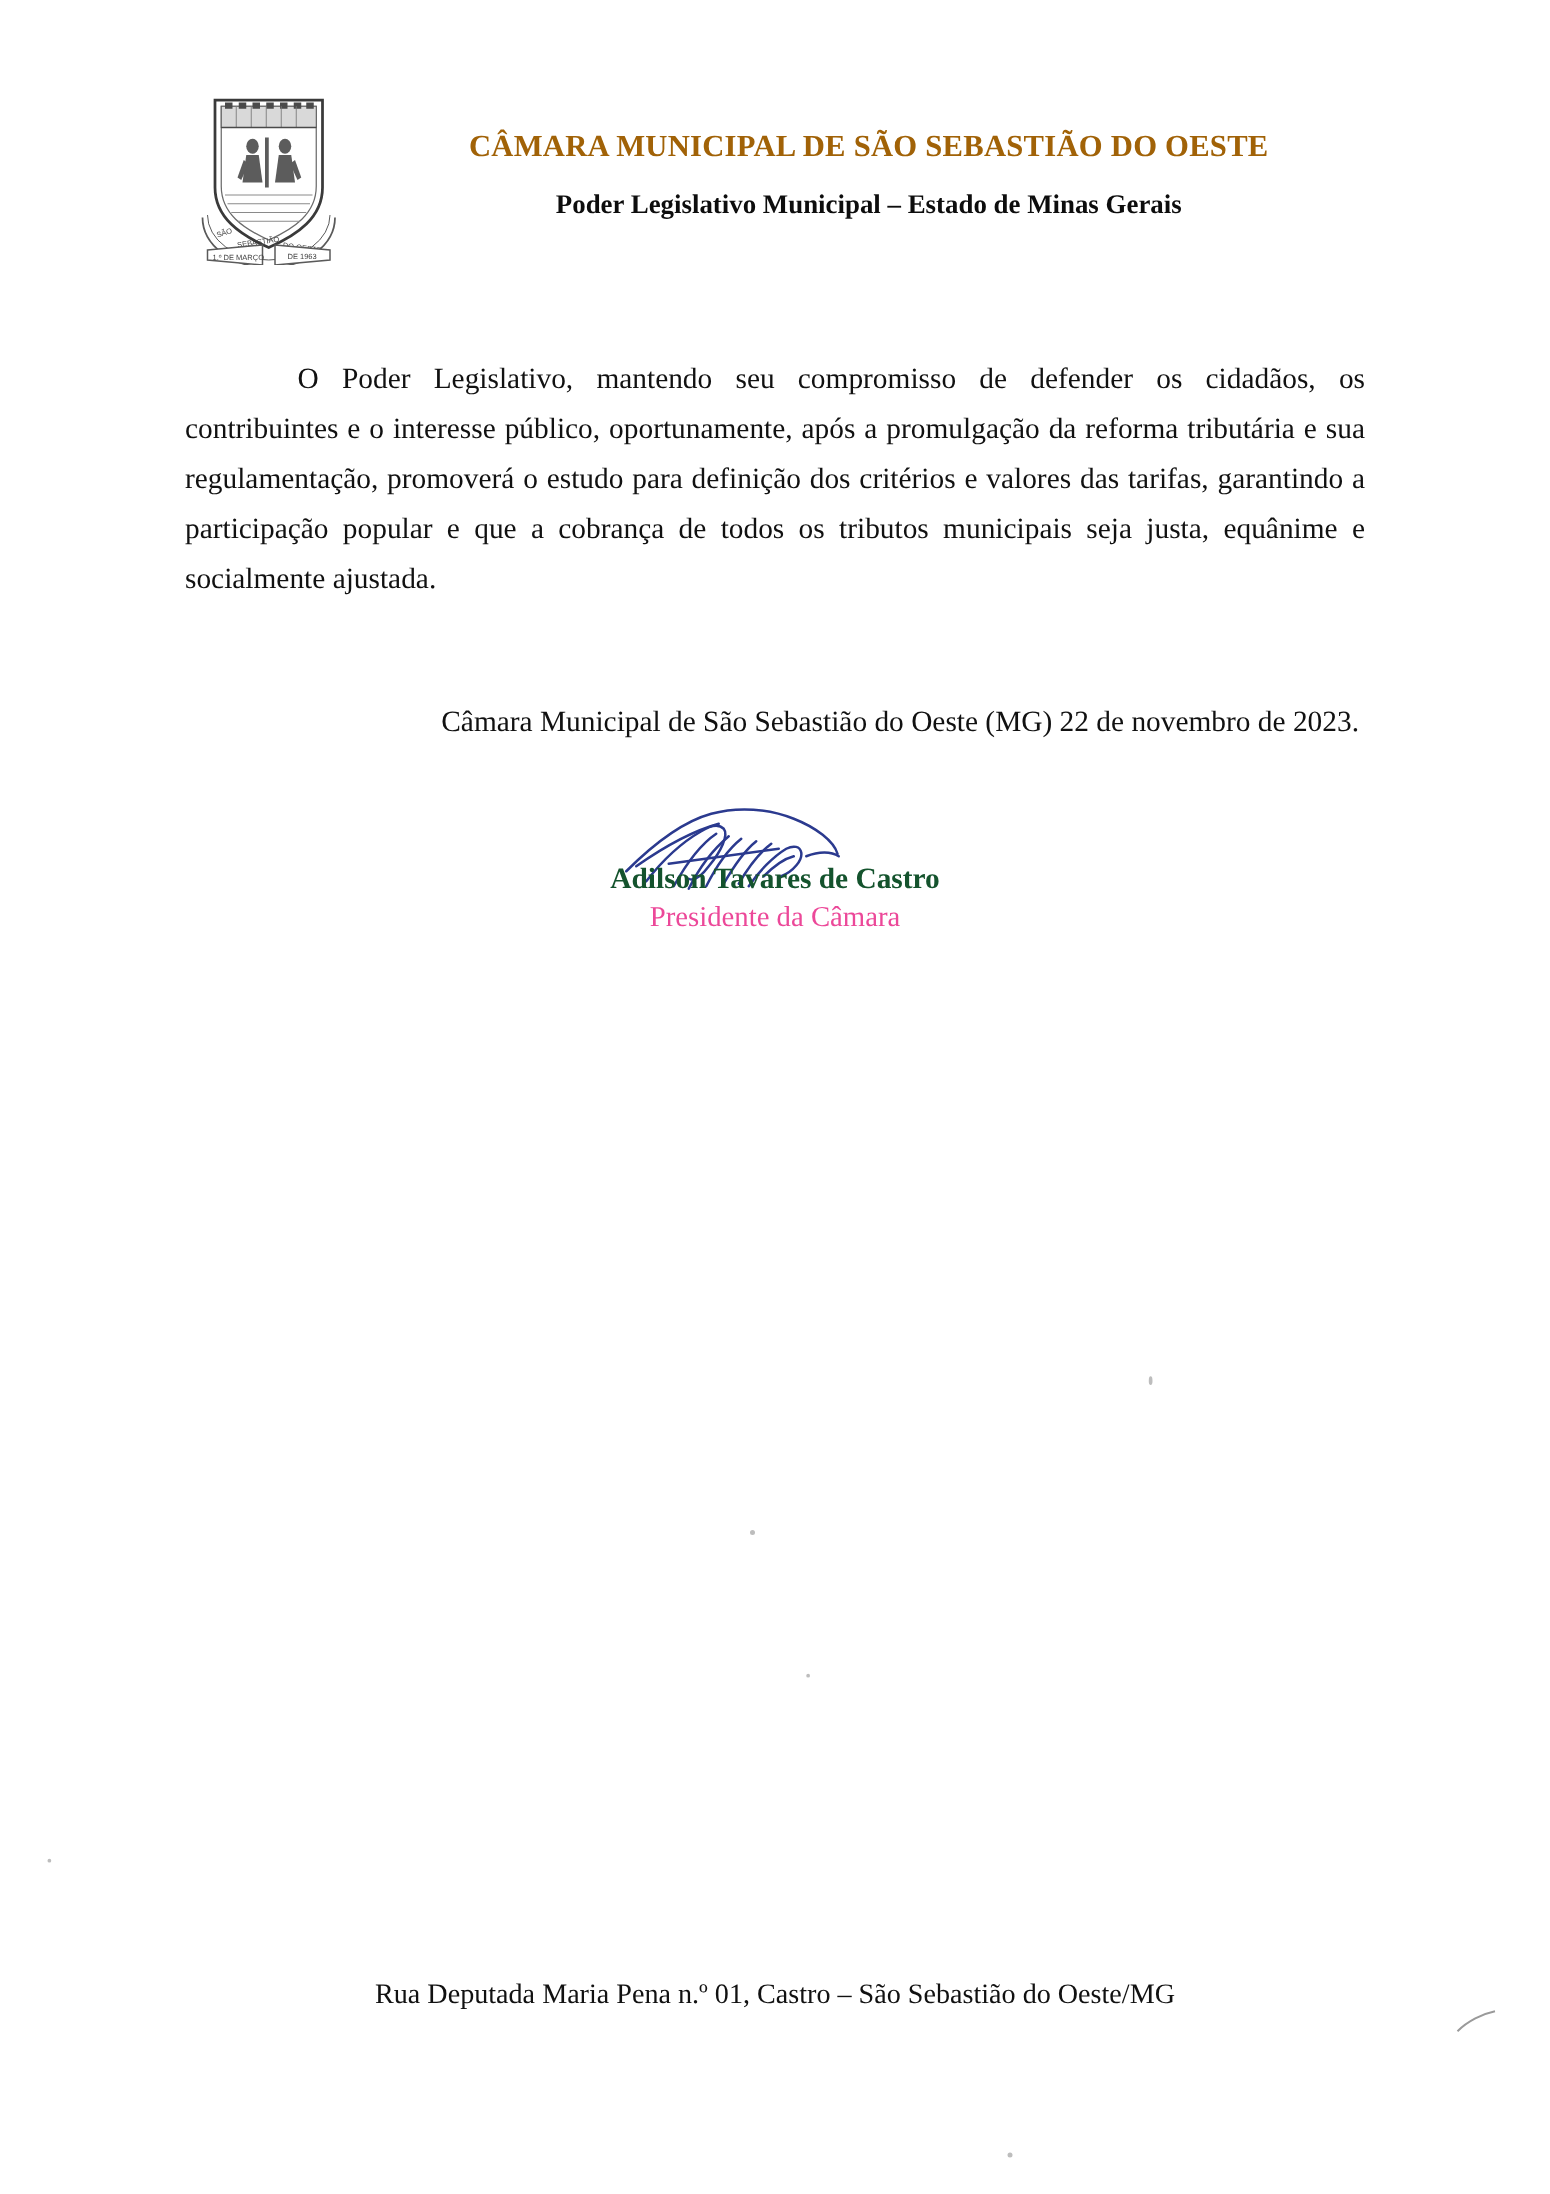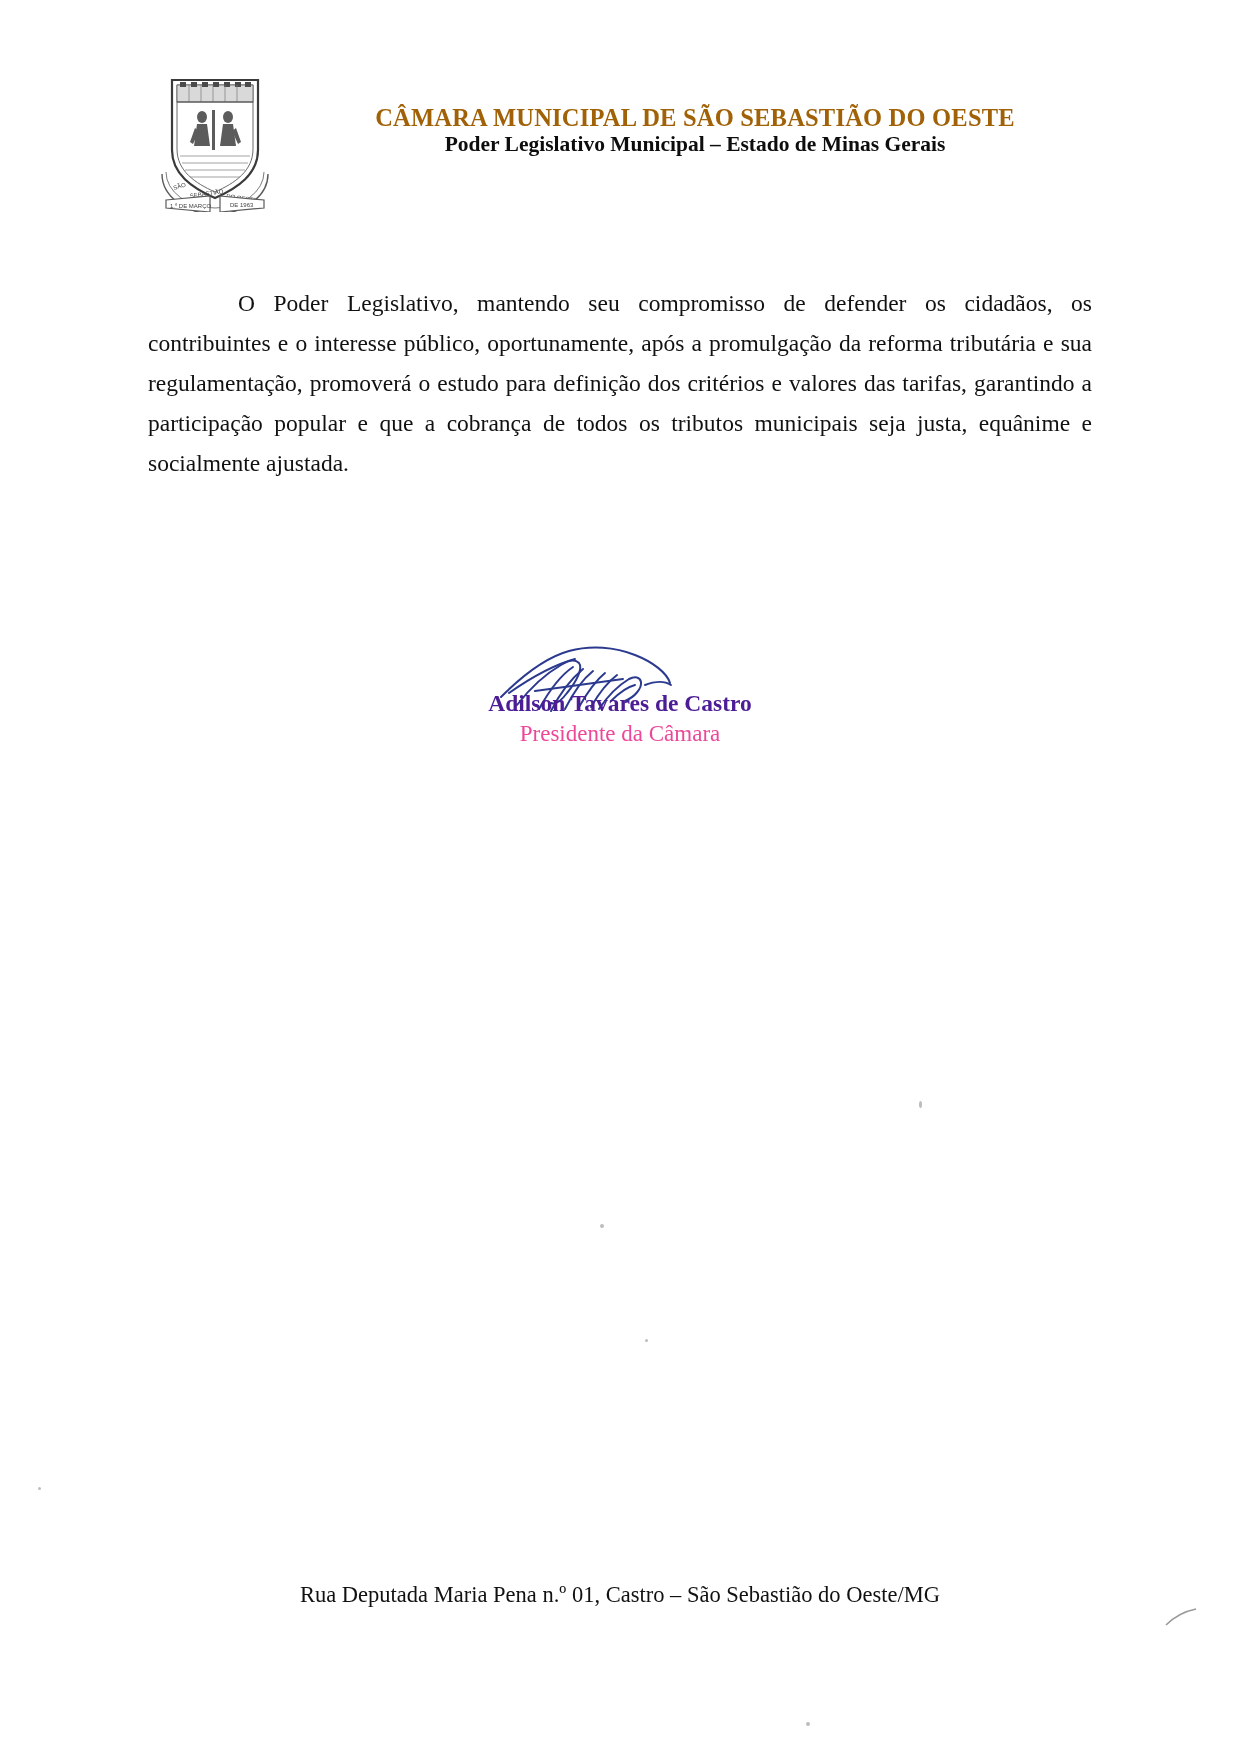--- a/index.html
+++ b/index.html
@@ -55,21 +55,21 @@
     font-size: 24.5px;
     letter-spacing: 0.2px;
     color: #a16207;
     white-space: nowrap;
   }
 
   .org-sub {
     font-family: "Liberation Serif", serif;
     font-weight: bold;
     font-size: 21.5px;
-    margin-top: 0;
+    margin-top: 19px;
     color: #0d0d0d;
     white-space: nowrap;
   }
 
   
   .body-block {
     position: absolute;
     left: 148px;
     top: 283px;
     width: 944px;
@@ -119,21 +119,21 @@
     height: 95px;
     pointer-events: none;
   }
 
   .sign-name {
     font-size: 23.5px;
     font-weight: bold;
     font-family: "Liberation Serif", serif;
     position: relative;
     z-index: 2;
-    color: #4c1d95;
+    color: #14532d;
   }
 
   .sign-role {
     font-size: 23px;
     font-family: "Liberation Serif", serif;
     margin-top: 4px;
     color: #ec4899;
   }
 
   
@@ -238,20 +238,23 @@
     <div class="header-text">
       <div class="org-name">CÂMARA MUNICIPAL DE SÃO SEBASTIÃO DO OESTE</div>
       <div class="org-sub">Poder Legislativo Municipal – Estado de Minas Gerais</div>
     </div>
   </div>
 
   <div class="body-block">
     <p class="doc-par">O Poder Legislativo, mantendo seu compromisso de defender os cidadãos, os contribuintes e o interesse público, oportunamente, após a promulgação da reforma tributária e sua regulamentação, promoverá o estudo para definição dos critérios e valores das tarifas, garantindo a participação popular e que a cobrança de todos os tributos municipais seja justa, equânime e socialmente ajustada.</p>
   </div>
 
+  <div class="date-block">
+    <p class="date-par">Câmara Municipal de São Sebastião do Oeste (MG) 22 de novembro de 2023.</p>
+  </div>
 
   <div class="sign-area">
 
     <div class="sign-svg-wrap">
       <svg width="260" height="95" viewBox="0 0 260 95" xmlns="http://www.w3.org/2000/svg">
         <g fill="none" stroke="#2b3a8f" stroke-width="2" stroke-linecap="round">
           <path d="M6 62 C30 38 52 22 74 16 C96 10 120 12 140 20 C158 27 172 38 175 48"></path>
           <path d="M14 58 C34 44 58 30 80 24"></path>
           <path d="M22 70 C36 52 52 38 66 30 C74 25 80 24 84 28 C88 33 82 46 72 58 C66 66 60 70 56 68"></path>
           <path d="M44 74 C54 56 66 40 78 32"></path>

